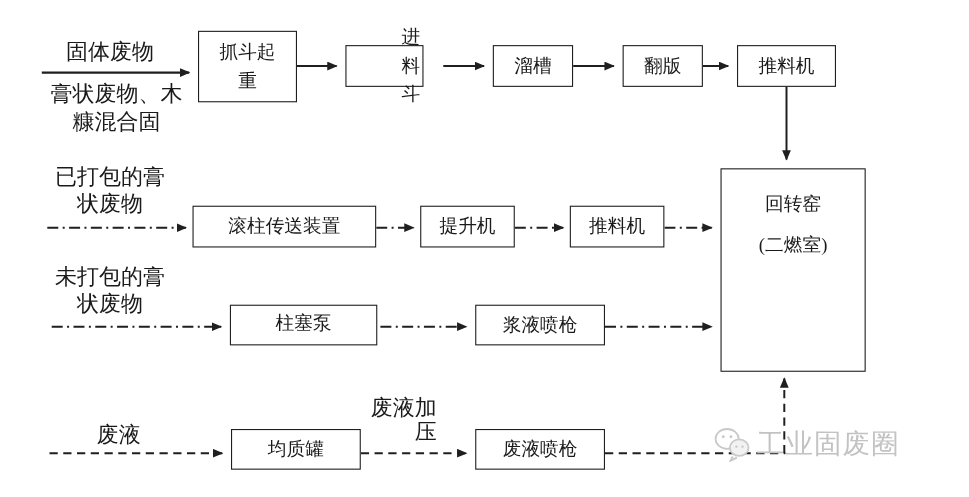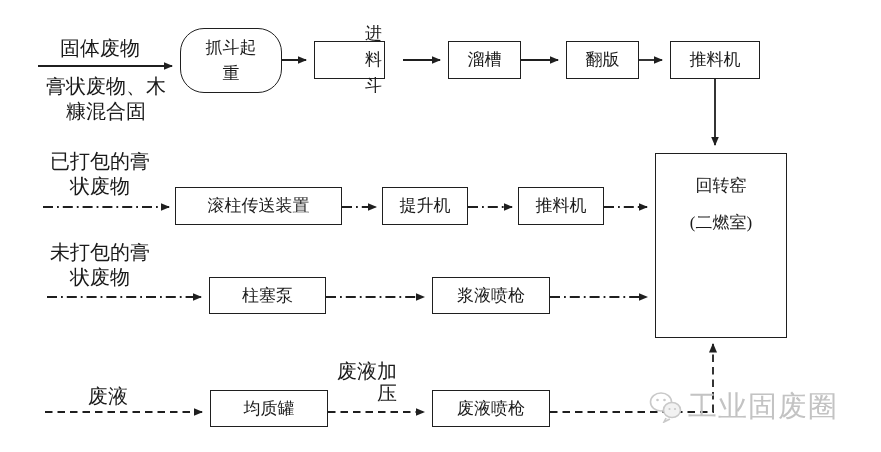--- a/index.html
+++ b/index.html
@@ -38,21 +38,21 @@
     z-index:2;
   }
   .flabel.right{text-align:right;line-height:22px;}
   .watermark{
     position:absolute;
     left:648px;top:387px;
     display:flex;align-items:center;gap:4px;
     z-index:3;
   }
   .wm-text{
-    font-size:29px;
+    font-size:25px;
     letter-spacing:1px;
     color:#c3c3c3;
     font-family:"Liberation Sans","DejaVu Sans",sans-serif;
   }
 </style>
 </head>
 <body>
 
 <div id="canvas">
 
@@ -97,35 +97,35 @@
   <div class="flabel" style="left:36px;top:74px;width:140px;">膏状废物、木
 糠混合固</div>
   <div class="flabel" style="left:42px;top:149px;width:116px;">已打包的膏
 状废物</div>
   <div class="flabel" style="left:42px;top:240px;width:116px;">未打包的膏
 状废物</div>
   <div class="flabel" style="left:78px;top:384px;width:60px;">废液</div>
   <div class="flabel right" style="left:333px;top:360px;width:64px;">废液加
 压</div>
 
-  <div class="node" style="left:180px;top:28px;width:102px;height:65px;border-radius:24px;">抓斗起
+  <div class="node" style="left:180px;top:28px;width:90px;height:65px;">抓斗起
 重</div>
   <div class="node" style="left:314px;top:41px;width:71px;height:38px;padding-left:48px;">进料斗</div>
   <div class="node" style="left:448px;top:41px;width:73px;height:38px;">溜槽</div>
   <div class="node" style="left:566px;top:41px;width:73px;height:38px;">翻版</div>
   <div class="node" style="left:670px;top:41px;width:90px;height:38px;">推料机</div>
 
   <div class="node" style="left:175px;top:187px;width:167px;height:38px;">滚柱传送装置</div>
   <div class="node" style="left:382px;top:187px;width:86px;height:38px;">提升机</div>
   <div class="node" style="left:518px;top:187px;width:86px;height:38px;">推料机</div>
 
   <div class="node kiln" style="left:655px;top:153px;width:132px;height:185px;">回转窑
 (二燃室)</div>
 
-  <div class="node" style="left:209px;top:277px;width:117px;height:37px;">柱塞泵</div>
+  <div class="node" style="left:209px;top:277px;width:134px;height:37px;font-family:Liberation Mono, monospace;">柱塞泵</div>
   <div class="node" style="left:432px;top:277px;width:118px;height:37px;">浆液喷枪</div>
 
   <div class="node" style="left:210px;top:390px;width:118px;height:37px;">均质罐</div>
   <div class="node" style="left:432px;top:390px;width:118px;height:37px;">废液喷枪</div>
 
   <div class="watermark">
     <svg width="36" height="32" viewBox="0 0 36 32">
       <g fill="none" stroke="#c9c9c9" stroke-width="1.6">
         <ellipse cx="13" cy="11" rx="10.5" ry="9"></ellipse>
         <ellipse cx="24" cy="19" rx="8.5" ry="7.5" fill="#f2f2f2"></ellipse>

